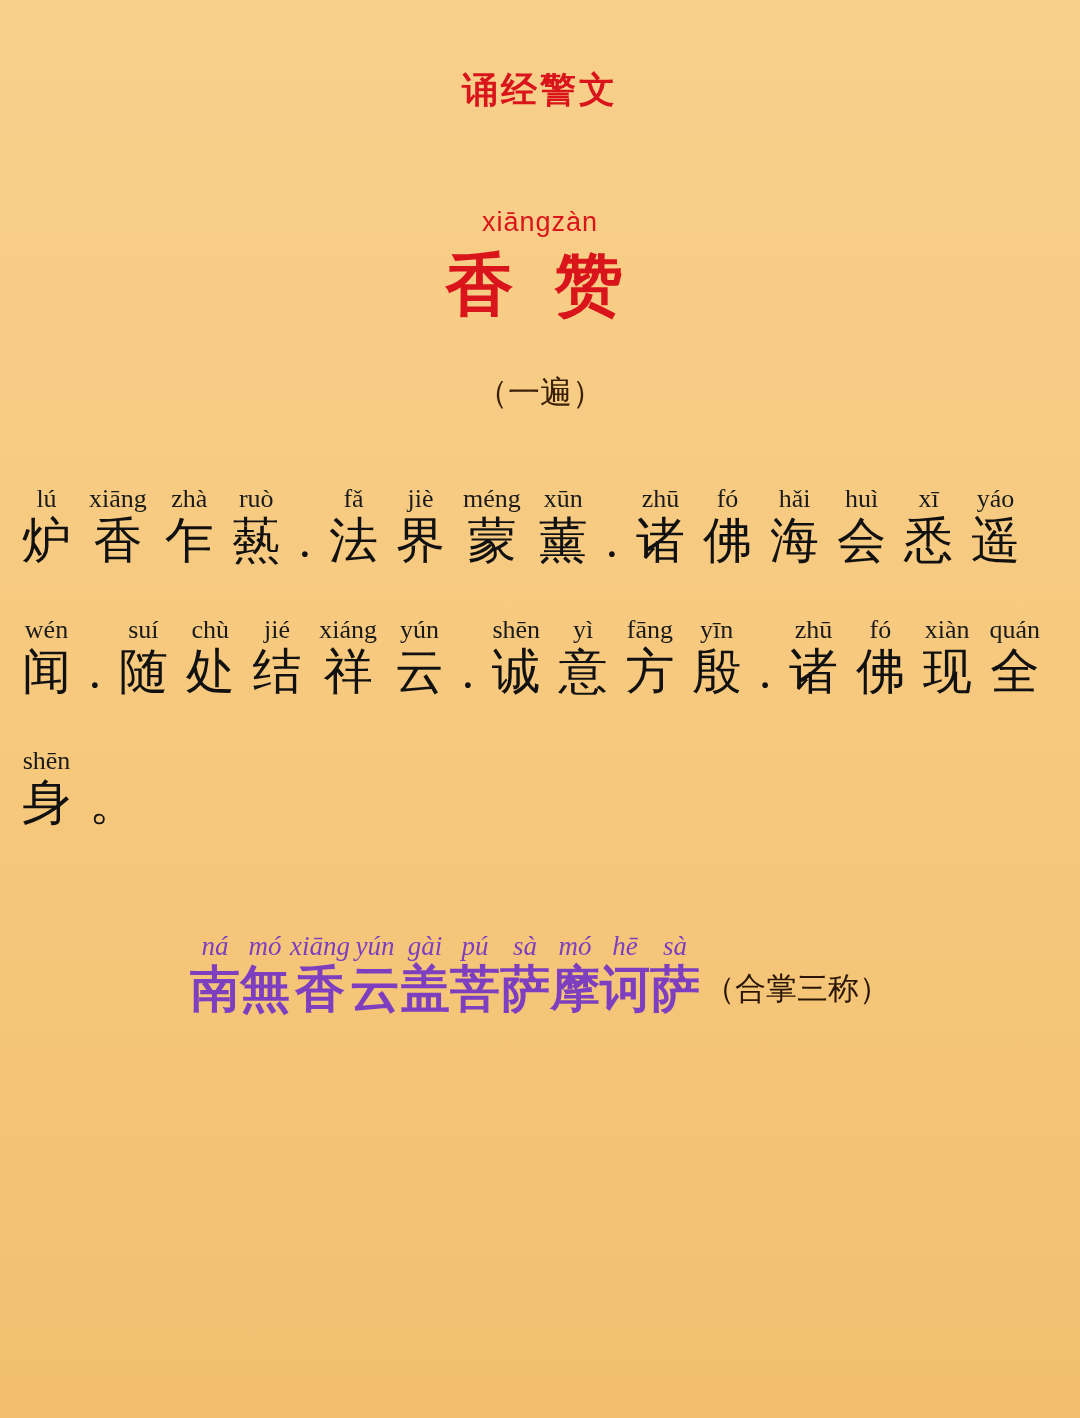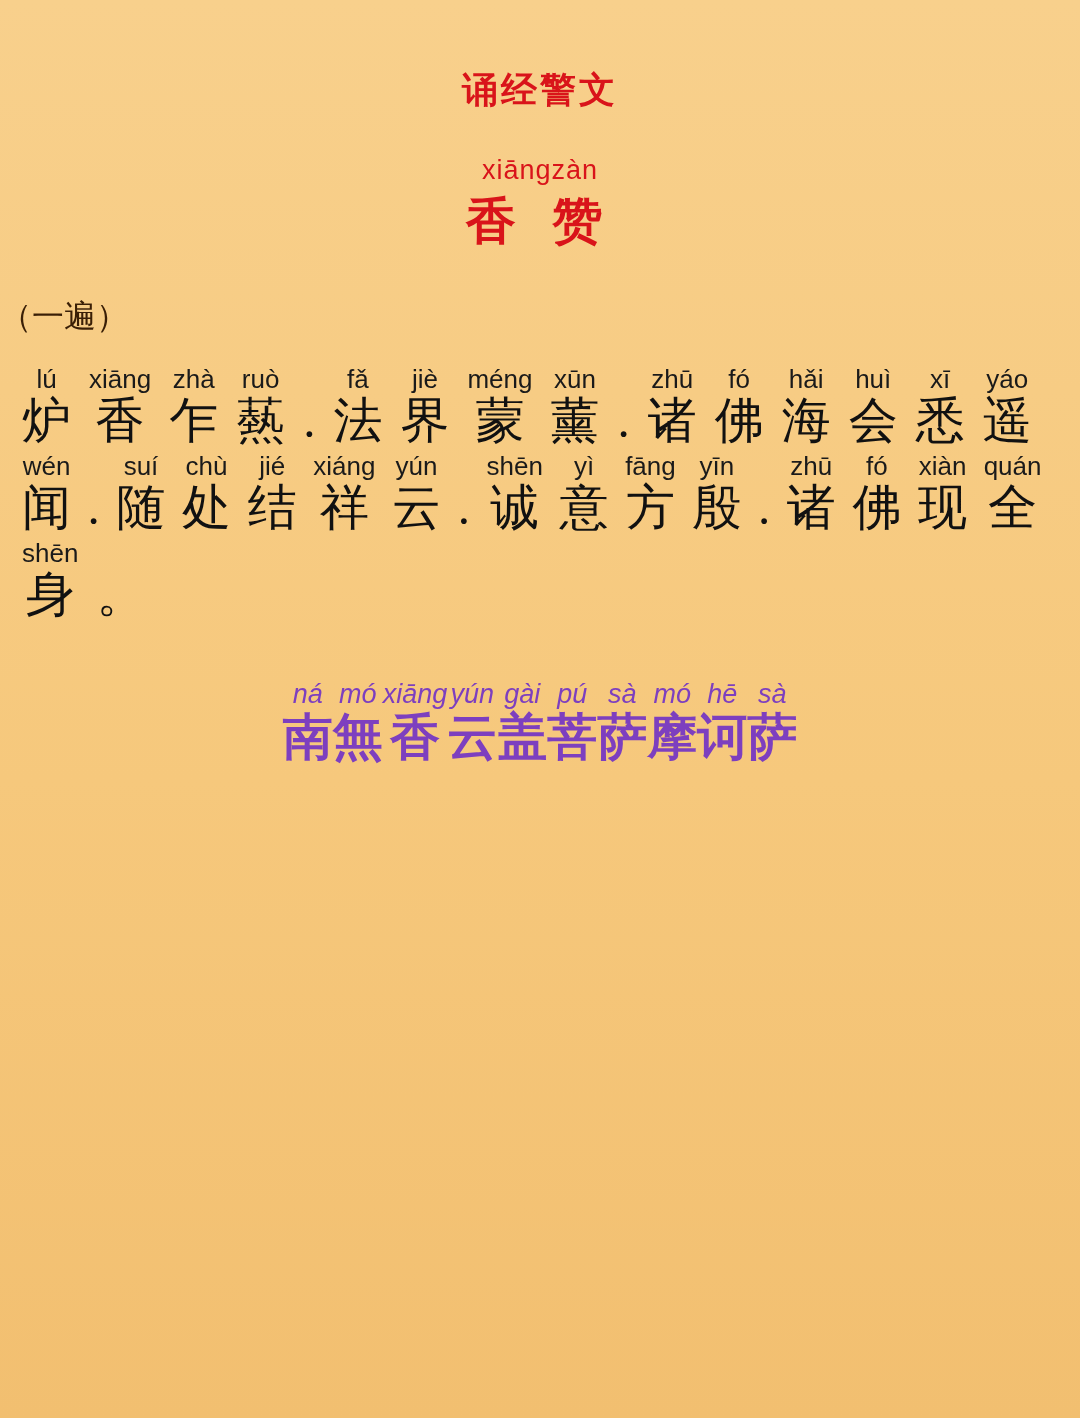--- a/index.html
+++ b/index.html
@@ -41,40 +41,40 @@
     text-align: justify;
     font-family: "Liberation Serif", serif;
   }
   .intro p {
     margin: 0;
     text-indent: 74px;
   }
 
   
   .hymn-head {
-    margin-top: 40px;
+    margin-top: 92px;
     text-align: center;
   }
   .hymn-pinyin {
     color: #d9141a;
     font-size: 27px;
     font-family: "Liberation Sans", sans-serif;
     letter-spacing: 1px;
   }
   .hymn-title {
     color: #d9141a;
-    font-size: 50px;
+    font-size: 68px;
     font-weight: bold;
     letter-spacing: 12px;
     margin-top: 2px;
     font-family: "Liberation Serif", serif;
   }
   .hymn-note {
     margin-top: 40px;
-    text-align: left;
+    text-align: center;
     color: #3a1f06;
     font-size: 32px;
     font-family: "Liberation Serif", serif;
   }
 
   
   .verse {
     margin: 26px 22px 0 22px;
   }
   .vline {
@@ -84,25 +84,26 @@
     white-space: nowrap;
     margin-bottom: 4px;
   }
   .ruby {
     display: inline-flex;
     flex-direction: column;
     align-items: center;
     justify-content: flex-end;
   }
   .ruby .py {
-    font-family: Liberation Sans, sans-serif;
+    font-family: Liberation Serif, serif;
     font-size: 26px;
     color: #1a1a1a;
     line-height: 1.1;
     height: 30px;
+    margin-top: 44px;
   }
   .ruby .hz {
     font-family: "Liberation Serif", serif;
     font-size: 49px;
     color: #111111;
     line-height: 1.08;
     font-weight: 500;
   }
   .ruby.nop .py { visibility: hidden; }
   .gap { width: 18px; display: inline-block; }
@@ -366,16 +367,17 @@
           <span class="hz">摩</span>
         </span>
         <span class="ruby">
           <span class="py">hē</span>
           <span class="hz">诃</span>
         </span>
         <span class="ruby">
           <span class="py">sà</span>
           <span class="hz">萨</span>
         </span>
+        <span class="mantra-tail">（合掌三称）</span>
       </div>
   </div>
 
 </div>
 
 </body></html>

